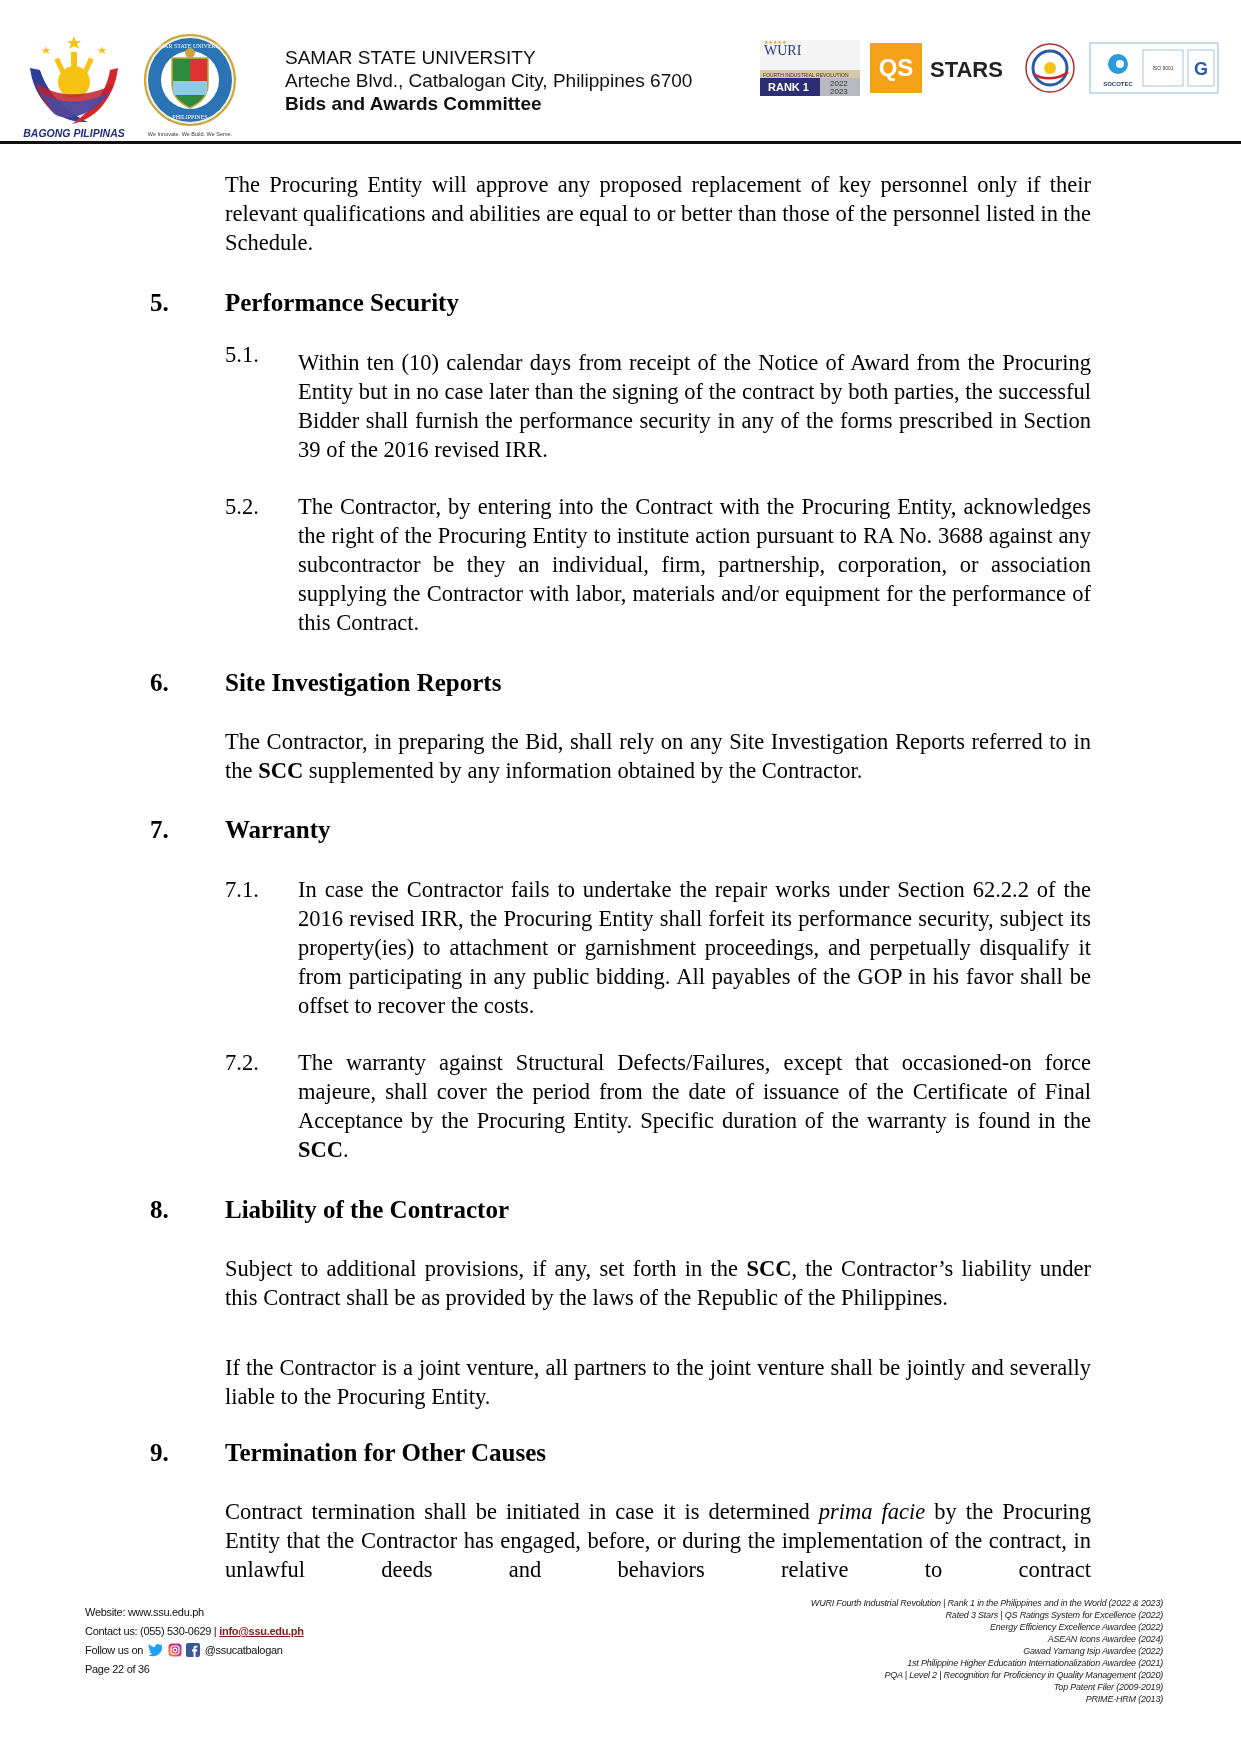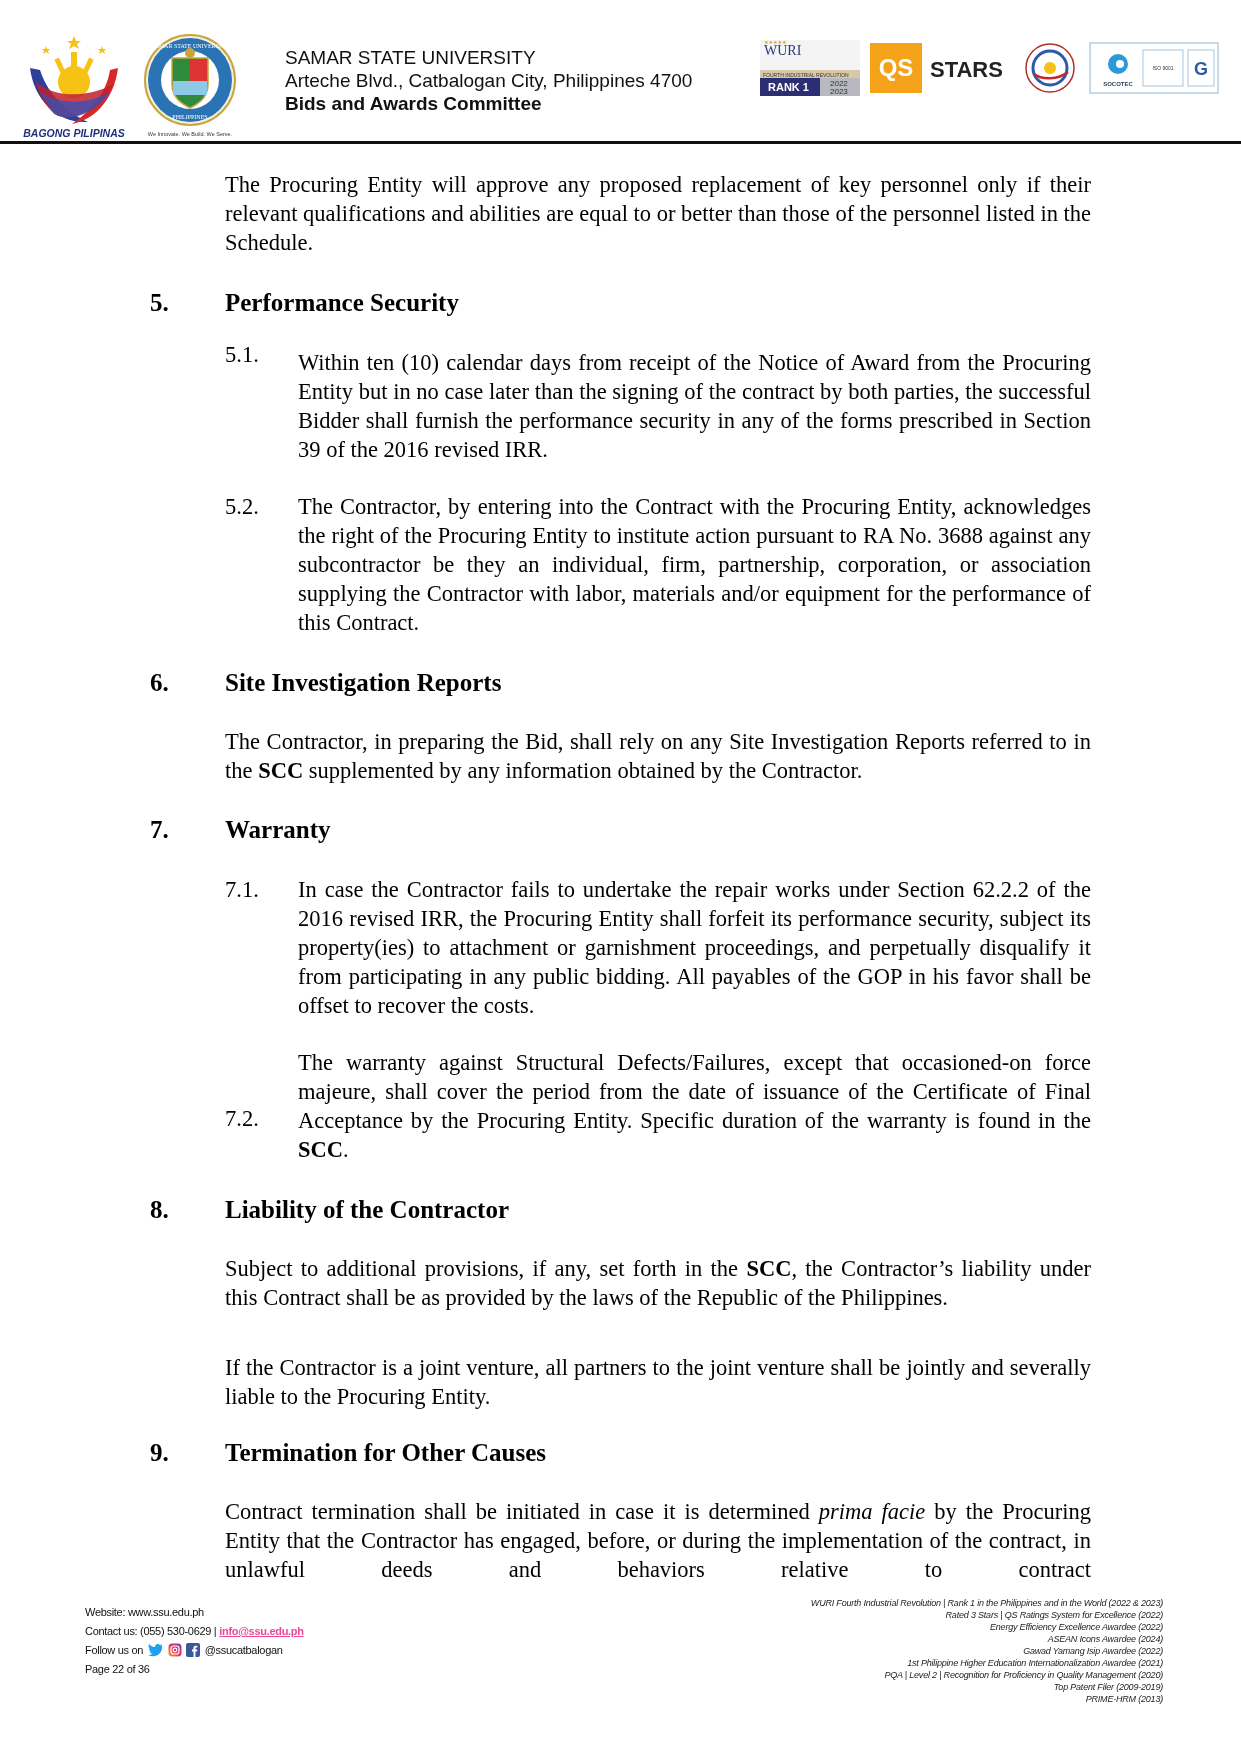--- a/index.html
+++ b/index.html
@@ -19,21 +19,21 @@
   .body { position: absolute; left: 0; top: 0; width: 1241px; font-family: "Liberation Serif", serif; font-size: 22.5px; line-height: 29px; }
   .p { position: absolute; text-align: justify; text-align-last: left; }
   .indent { left: 225px; width: 866px; }
   .sub-num { position: absolute; left: 225px; }
   .sub-body { left: 298px; width: 793px; }
   .sec-num { position: absolute; left: 150px; font-weight: bold; font-size: 25px; }
   .sec-title { position: absolute; left: 225px; font-weight: bold; font-size: 25px; }
 
   
   .ftr-left { position: absolute; left: 85px; top: 1603px; font-family: "Liberation Sans", sans-serif; font-size: 11px; line-height: 19px; color: #111; letter-spacing: -0.3px; }
-  .ftr-left a { color: #ec4899; font-weight: bold; text-decoration: underline; }
+  .ftr-left a { color: #7f1d1d; font-weight: bold; text-decoration: underline; }
   .social { display: inline-block; vertical-align: -3px; margin: 0 2px; }
   .ftr-right { position: absolute; right: 78px; top: 1597px; font-family: "Liberation Sans", sans-serif; font-style: italic; font-size: 9px; line-height: 12px; text-align: right; color: #222; letter-spacing: -0.2px; }
 </style>
 </head>
 <body>
 
 <div class="page">
 
   <div class="hdr">
     <svg class="logo-bp" viewBox="0 0 112 110">
@@ -61,21 +61,21 @@
       <rect x="50" y="27" width="17" height="22" fill="#d33"></rect>
       <rect x="33" y="49" width="34" height="14" fill="#8ecae6"></rect>
       <circle cx="50" cy="21" r="5" fill="#c9a53b"></circle>
       <text x="50" y="16" text-anchor="middle" font-family="Liberation Serif, serif" font-size="6" fill="#fff">SAMAR STATE UNIVERSITY</text>
       <text x="50" y="87" text-anchor="middle" font-family="Liberation Serif, serif" font-size="6" fill="#fff">PHILIPPINES</text>
       <text x="50" y="104" text-anchor="middle" font-family="Liberation Sans, sans-serif" font-size="5.5" fill="#333">We Innovate. We Build. We Serve.</text>
     </svg>
 
     <div class="hdr-text">
       <div>SAMAR STATE UNIVERSITY</div>
-      <div>Arteche Blvd., Catbalogan City, Philippines 4700</div>
+      <div>Arteche Blvd., Catbalogan City, Philippines 6700</div>
       <div class="bold">Bids and Awards Committee</div>
     </div>
 
     <svg class="badges" width="460" height="56" viewBox="0 0 460 56">
 
       <g>
         <rect x="0" y="0" width="100" height="56" fill="#f4f4f4"></rect>
         <text x="4" y="4" font-size="5" fill="#d9a520">★★★★★</text>
         <text x="4" y="15" font-family="Liberation Serif, serif" font-size="14" fill="#2a3a7a">WURI</text>
         <rect x="0" y="30" width="100" height="8" fill="#d9c8a8"></rect>
@@ -131,21 +131,21 @@
     <div class="sec-num" style="top:668px;">6.</div>
     <div class="sec-title" style="top:668px;">Site Investigation Reports</div>
     <div class="p indent" style="top:727px;"><span>The Contractor, in preparing the Bid, shall rely on any Site Investigation Reports referred to in the </span><b>SCC</b><span> supplemented by any information obtained by the Contractor.</span></div>
 
     <div class="sec-num" style="top:815px;">7.</div>
     <div class="sec-title" style="top:815px;">Warranty</div>
 
     <div class="sub-num" style="top:875px;">7.1.</div>
     <div class="p sub-body" style="top:875px;">In case the Contractor fails to undertake the repair works under Section 62.2.2 of the 2016 revised IRR, the Procuring Entity shall forfeit its performance security, subject its property(ies) to attachment or garnishment proceedings, and perpetually disqualify it from participating in any public bidding. All payables of the GOP in his favor shall be offset to recover the costs.</div>
 
-    <div class="sub-num" style="top:1104px;text-align:center;">7.2.</div>
+    <div class="sub-num" style="top:1048px;text-align:center;">7.2.</div>
     <div class="p sub-body" style="top:1048px;"><span>The warranty against Structural Defects/Failures, except that occasioned-on force majeure, shall cover the period from the date of issuance of the Certificate of Final Acceptance by the Procuring Entity.  Specific duration of the warranty is found in the </span><b>SCC</b><span>.</span></div>
 
     <div class="sec-num" style="top:1195px;">8.</div>
     <div class="sec-title" style="top:1195px;">Liability of the Contractor</div>
     <div class="p indent" style="top:1254px;"><span>Subject to additional provisions, if any, set forth in the </span><b>SCC</b><span>, the Contractor’s liability under this Contract shall be as provided by the laws of the Republic of the Philippines.</span></div>
     <div class="p indent" style="top:1353px;">If the Contractor is a joint venture, all partners to the joint venture shall be jointly and severally liable to the Procuring Entity.</div>
 
     <div class="sec-num" style="top:1438px;">9.</div>
     <div class="sec-title" style="top:1438px;">Termination for Other Causes</div>
     <div class="p indent" style="top:1497px; text-align-last: justify;"><span>Contract termination shall be initiated in case it is determined </span><i>prima facie</i><span> by the Procuring Entity that the Contractor has engaged, before, or during the implementation of the contract, in unlawful deeds and behaviors relative to contract</span></div>

